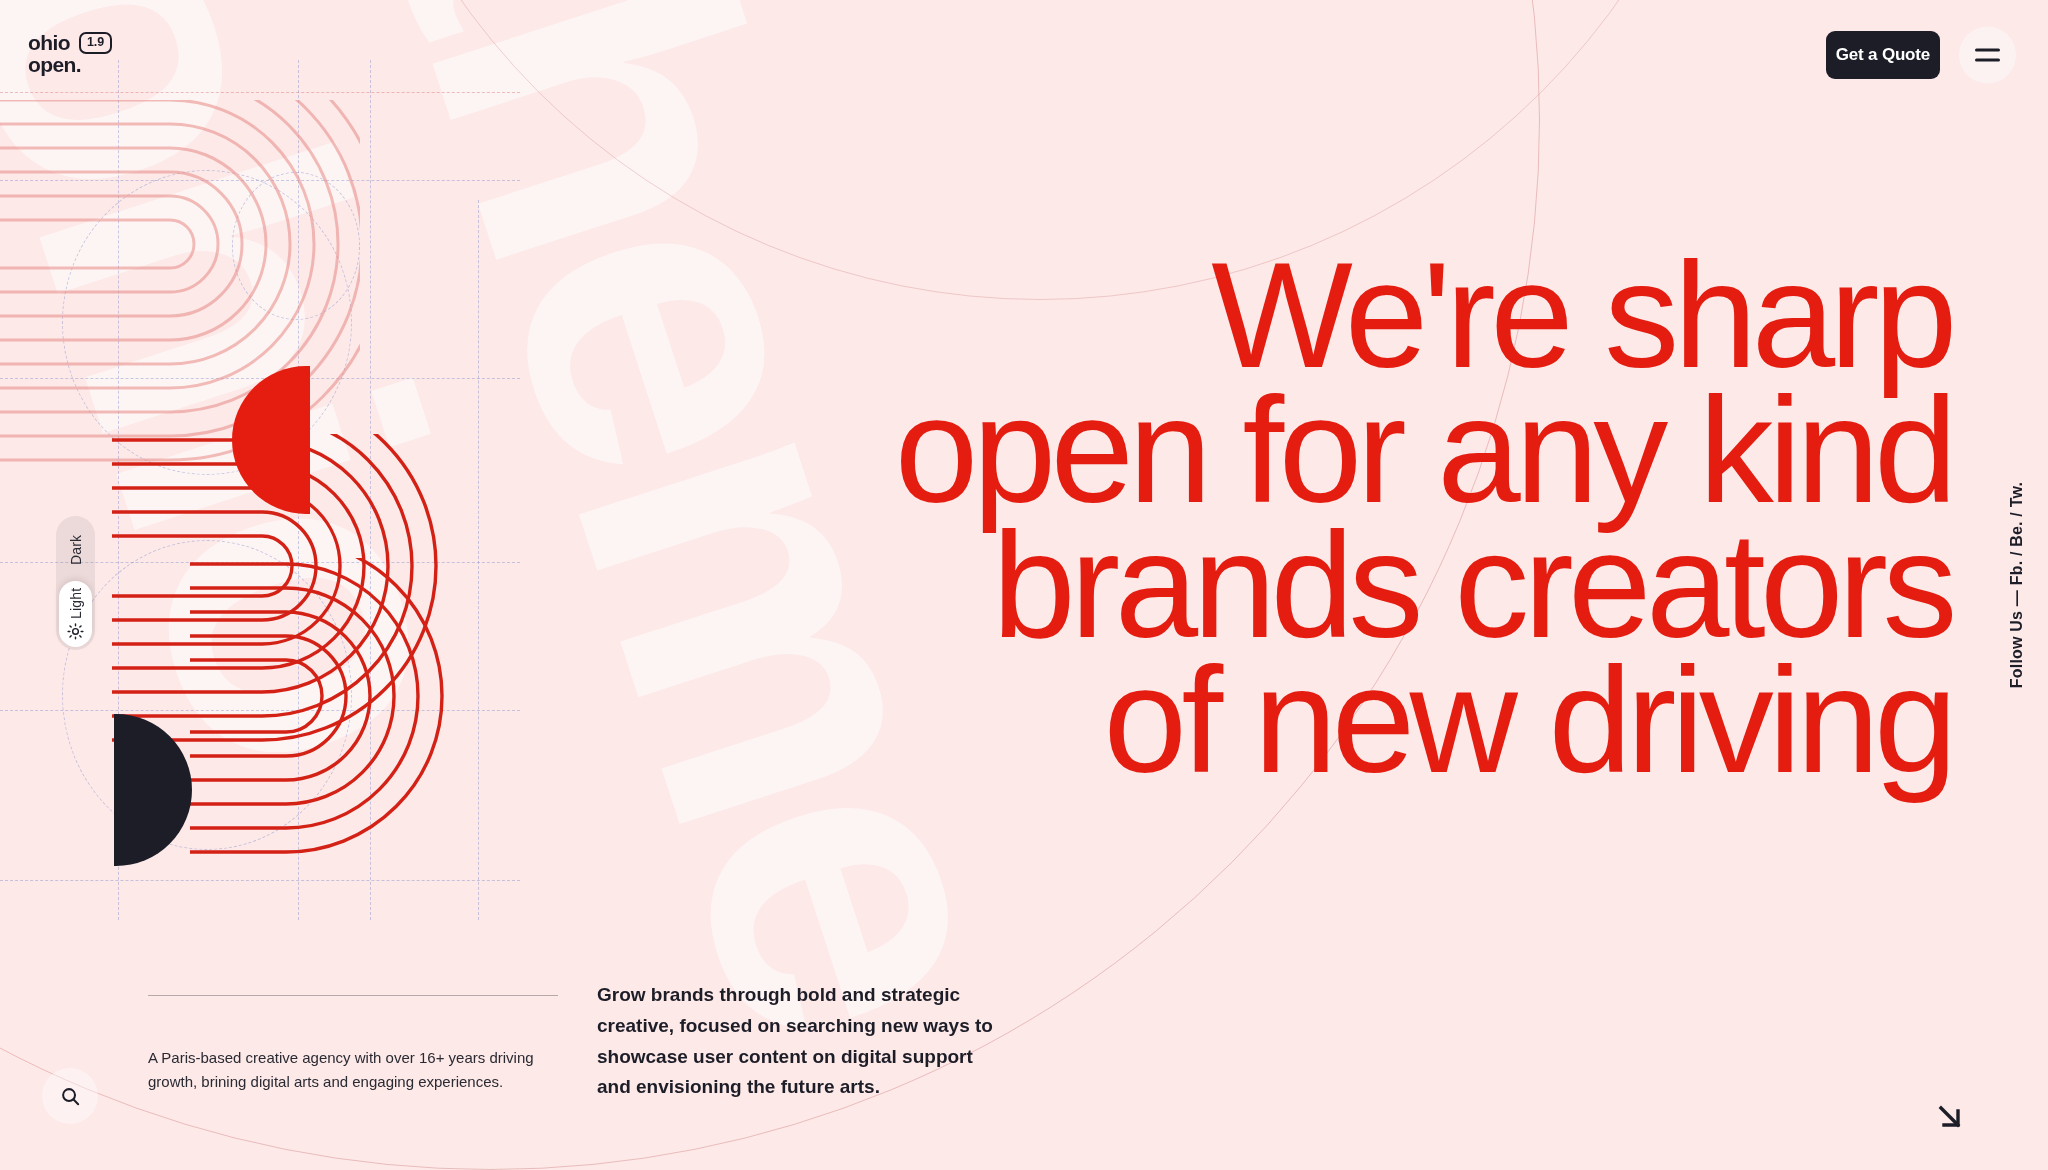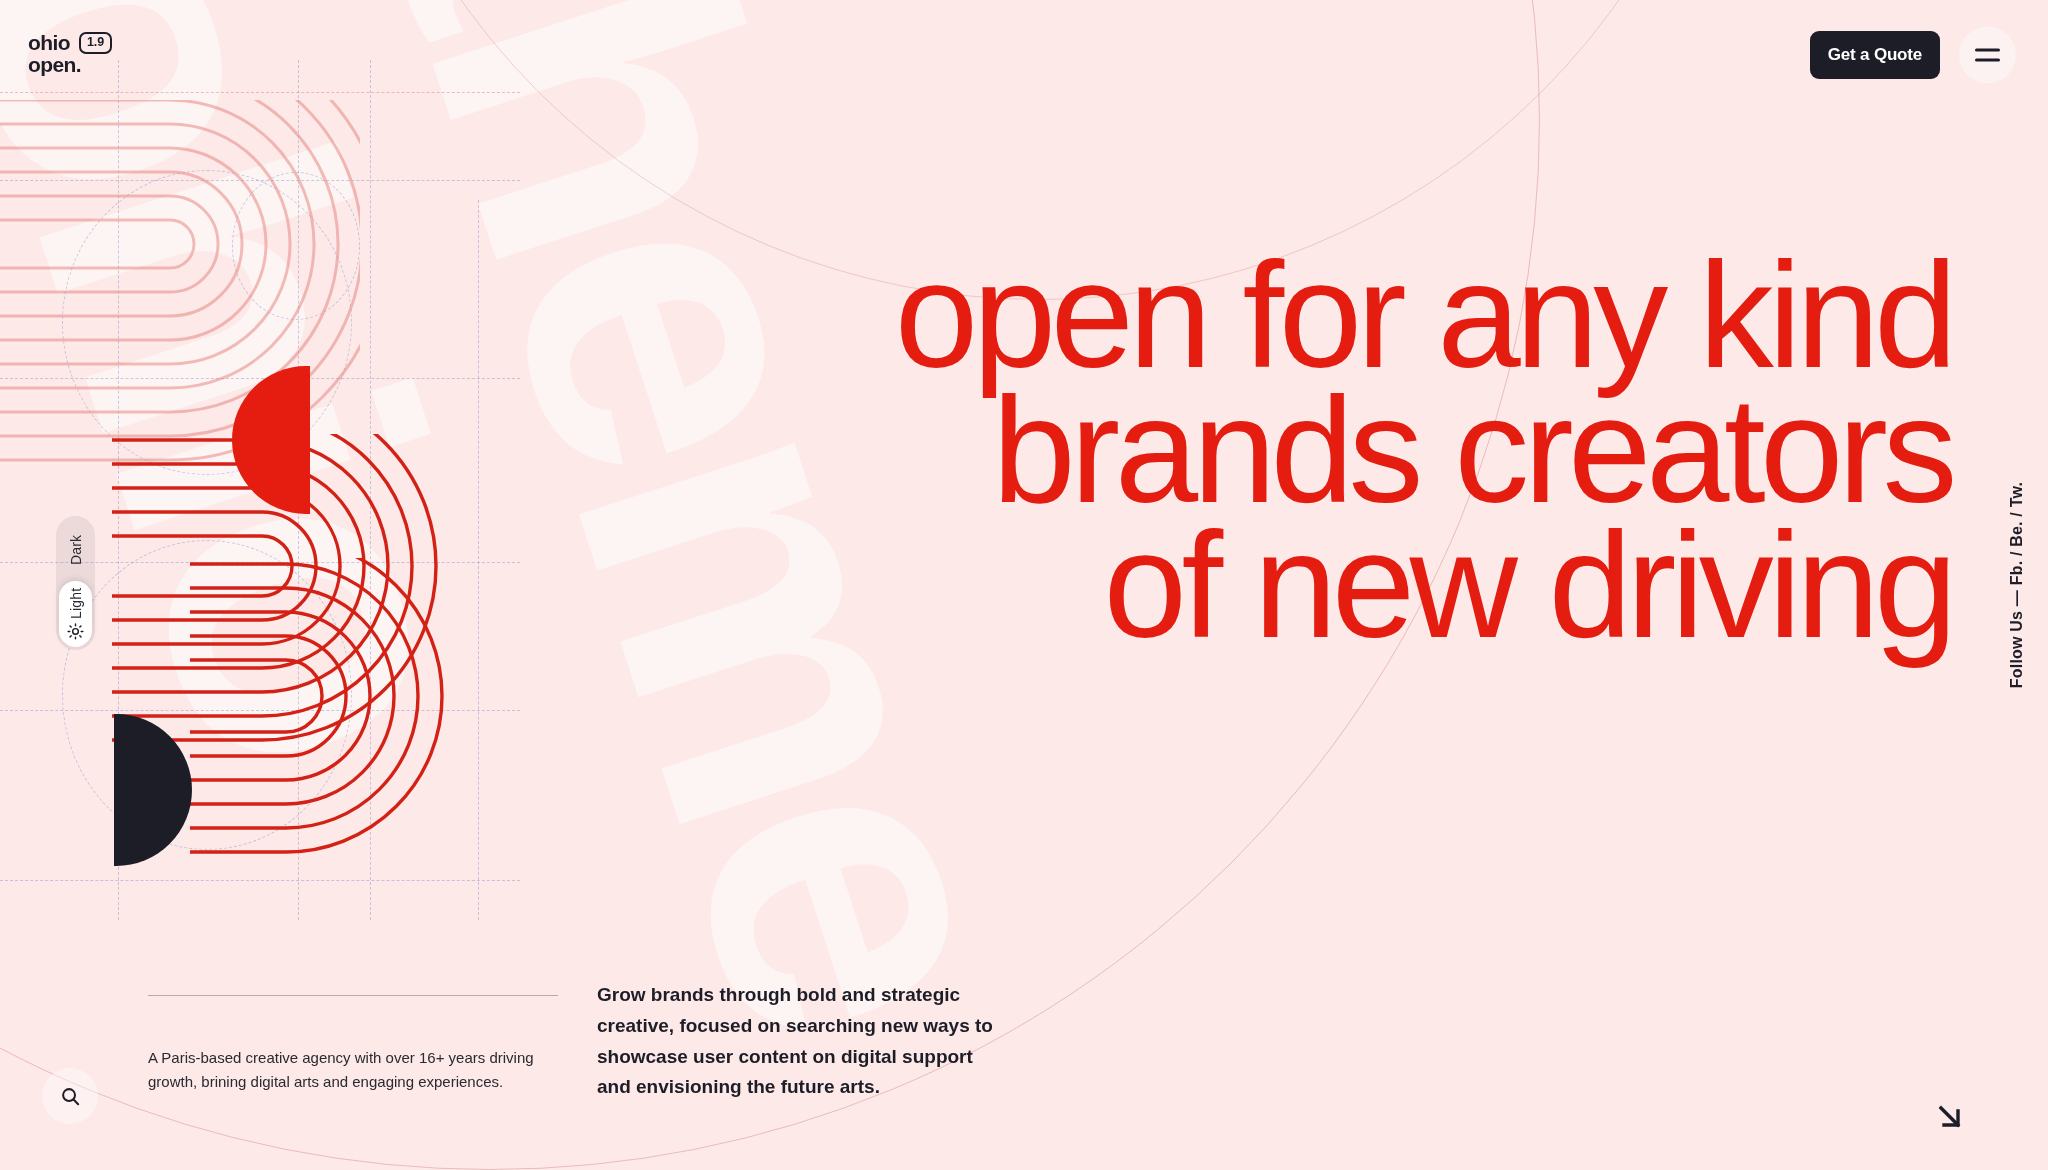--- a/index.html
+++ b/index.html
@@ -73,21 +73,21 @@
     font-size:12.5px; font-weight:700; color:#1d1d28;
     padding:1px 6px 2px; line-height:1.15;
   }
 
   .quote-btn {
     position:absolute; right:108px; top:55px; transform:translateY(-50%);
     background:#1d1d28; color:#fff;
     border:none; border-radius:9px;
     font-family:"Liberation Sans", sans-serif;
     font-size:17px; font-weight:700; letter-spacing:-0.2px;
-    padding:14px 18px; cursor:pointer;
+    padding:14px 10px; cursor:pointer;
   }
   .menu-btn {
     position:absolute; right:32px; top:55px; transform:translateY(-50%);
     width:57px; height:57px; border-radius:50%;
     background:rgba(255,255,255,.42);
     border:none; cursor:pointer;
     display:flex; flex-direction:column; align-items:center; justify-content:center; gap:7px;
   }
   .menu-btn span { display:block; height:2.6px; background:#1d1d28; border-radius:2px; }
   .menu-btn span:nth-child(1) { width:25px; }
@@ -256,20 +256,21 @@
         <svg width="17" height="17" viewBox="0 0 24 24" fill="none" stroke="#1d1d28" stroke-width="2" stroke-linecap="round">
           <circle cx="12" cy="12" r="4"></circle>
           <path d="M12 1.6v2.4M12 20v2.4M4.2 4.2l1.7 1.7M18.1 18.1l1.7 1.7M1.6 12h2.4M20 12h2.4M4.2 19.8l1.7-1.7M18.1 5.9l1.7-1.7"></path>
         </svg>
       </span>
       <span>Light</span>
     </div>
   </div>
 
   <h1 class="headline">
+    <span class="ln">We're sharp</span>
     <span class="ln">open for any kind</span>
     <span class="ln">brands creators</span>
     <span class="ln">of new driving</span>
   </h1>
 
   <div class="follow">
     <div class="follow-inner">Follow Us — Fb. / Be. / Tw.</div>
   </div>
 
   <div class="col-left">

